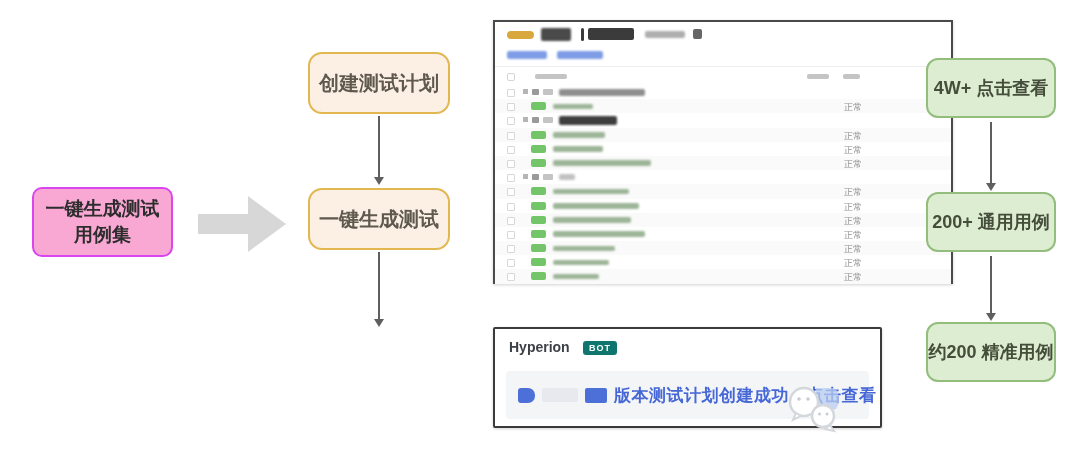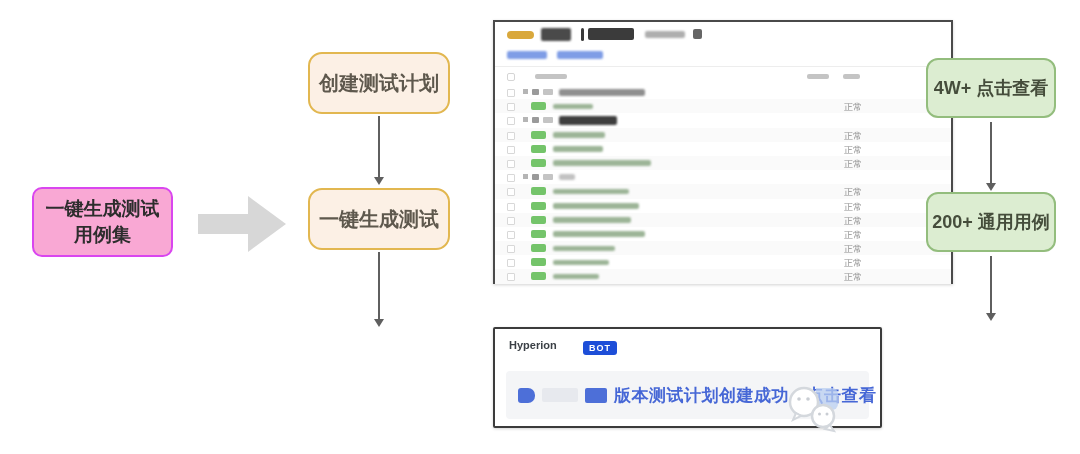--- a/index.html
+++ b/index.html
@@ -44,22 +44,22 @@
   .trow .gi2{position:absolute;left:37px;top:3.5px;width:7px;height:6px;background:#9a9a9a;filter:blur(.5px);border-radius:1px;}
   .trow .gi3{position:absolute;left:48px;top:4px;width:10px;height:6px;background:#c4c4c4;filter:blur(.6px);border-radius:1px;}
   .trow .gname{position:absolute;left:64px;border-radius:2px;filter:blur(.9px);}
   .trow .gname.mid{top:4px;height:7px;background:#8f8f8f;}
   .trow .gname.dark{top:2.5px;height:9px;background:#3e3e3e;}
   .trow .gname.light{top:4px;height:6px;background:#c2c2c2;}
   .trow .status{position:absolute;left:349px;top:2px;font-size:9px;color:#8f8f8f;filter:blur(.4px);}
   
   .bot{position:absolute;left:493px;top:327px;width:389px;height:101px;background:#fff;
        border:2px solid #3b3b3b;border-radius:2px;box-sizing:border-box;box-shadow:0 1px 3px rgba(0,0,0,.18);}
-  .bot .title{position:absolute;left:14px;top:10px;font-size:11px;font-weight:600;color:#3b4046;text-align:center;}
-  .bot .badge{position:absolute;left:88px;top:12px;background:#1d4ed8;color:#fff;font-size:9px;
+  .bot .title{position:absolute;left:14px;top:10px;font-size:14px;font-weight:600;color:#3b4046;text-align:center;}
+  .bot .badge{position:absolute;left:88px;top:12px;background:#0f766e;color:#fff;font-size:9px;
        font-weight:bold;padding:2px 6px;border-radius:3px;letter-spacing:1px;}
   .bot .msg{position:absolute;left:11px;right:11px;top:42px;height:48px;background:#f4f5f7;border-radius:4px;
        display:flex;align-items:center;padding-left:12px;box-sizing:border-box;gap:7px;}
   .bot .qicon{width:17px;height:15px;background:#4d6fd8;border-radius:3px 7px 7px 3px;flex:0 0 auto;}
   .bot .redact-light{width:36px;height:14px;background:#e7e9ee;border-radius:2px;flex:0 0 auto;}
   .bot .redact-blue{width:22px;height:15px;background:#4d6fd8;border-radius:2px;filter:blur(.5px);flex:0 0 auto;}
   .bot .msgtext{font-size:17px;font-weight:bold;color:#4667d6;letter-spacing:.5px;white-space:nowrap;}
   
   .wm-logo{position:absolute;left:786px;top:386px;width:58px;height:48px;z-index:12;}
   .wm-text{position:absolute;left:846px;top:396px;z-index:12;font-size:26px;font-weight:600;
@@ -211,20 +211,23 @@
   </div>
 
   <div class="fbox green g1">
     <span>4W+ 点击查看</span>
   </div>
   <div class="varrow" style="left:990px;top:122px;height:62px;"></div>
   <div class="fbox green g2">
     <span>200+ 通用用例</span>
   </div>
   <div class="varrow" style="left:990px;top:256px;height:58px;"></div>
+  <div class="fbox green g3">
+    <span>约200 精准用例</span>
+  </div>
 
   <svg class="wm-logo" viewBox="0 0 58 48">
     <path d="M30 2 l16 0 a6 6 0 0 1 6 6 l0 10 a6 6 0 0 1 -6 6 l-16 0 z" fill="#b9cdf0" opacity="0.75"></path>
     <circle cx="18" cy="16" r="14" fill="#ffffff" stroke="#d4d8dd" stroke-width="2.5"></circle>
     <circle cx="13" cy="13" r="1.8" fill="#c9cdd3"></circle>
     <circle cx="22" cy="13" r="1.8" fill="#c9cdd3"></circle>
     <path d="M10 27 l-3 7 l8 -4 z" fill="#ffffff" stroke="#d4d8dd" stroke-width="2"></path>
     <circle cx="37" cy="30" r="11" fill="#ffffff" stroke="#d4d8dd" stroke-width="2.5"></circle>
     <circle cx="33.5" cy="28" r="1.5" fill="#c9cdd3"></circle>
     <circle cx="41" cy="28" r="1.5" fill="#c9cdd3"></circle>

